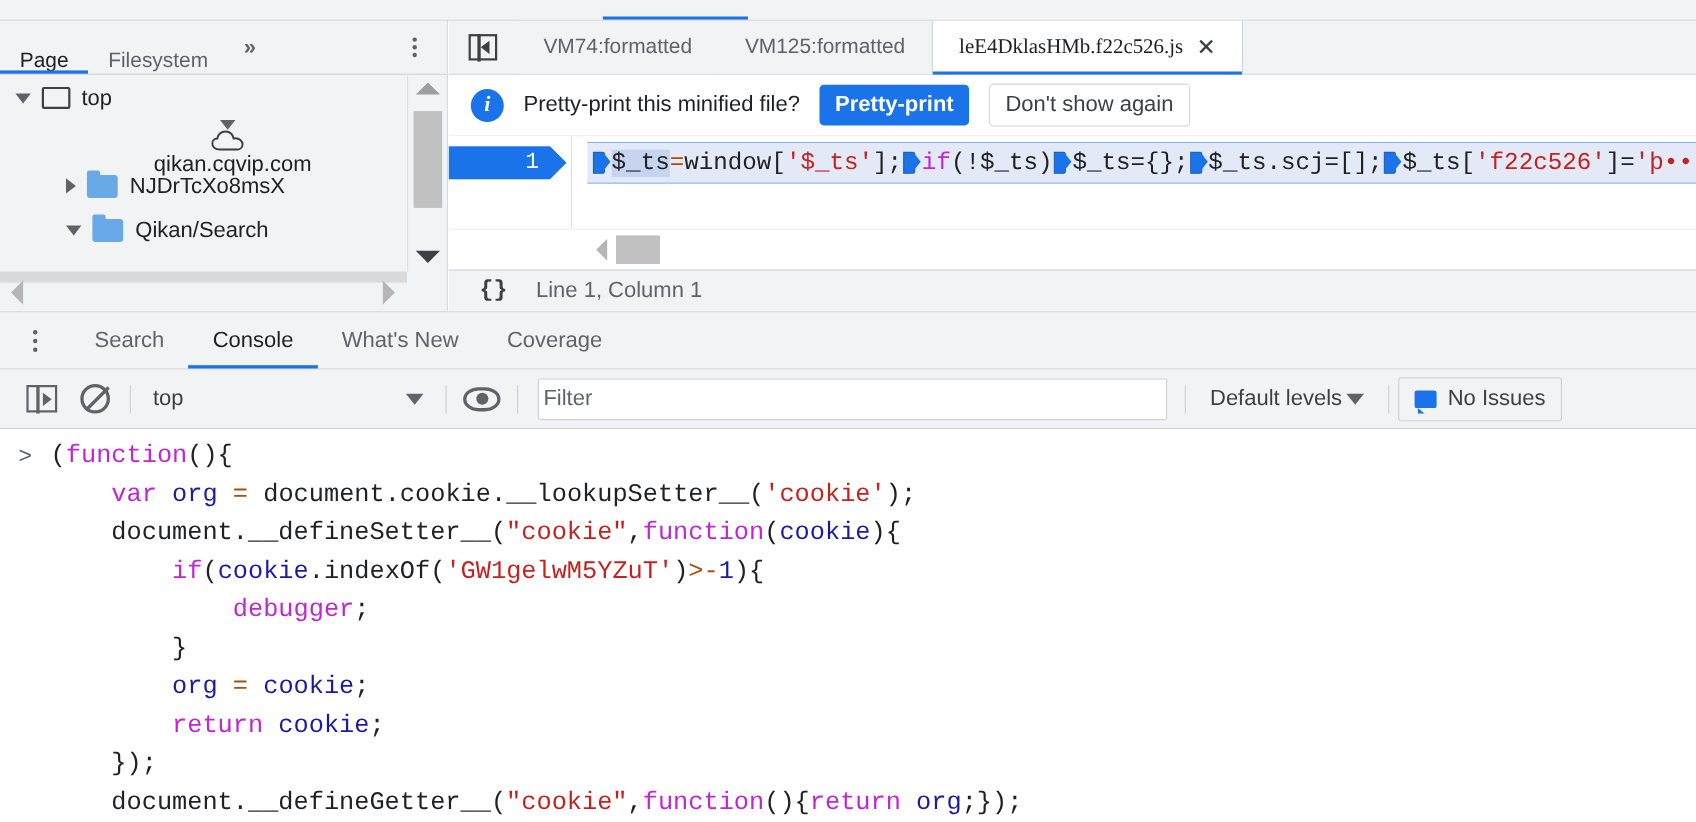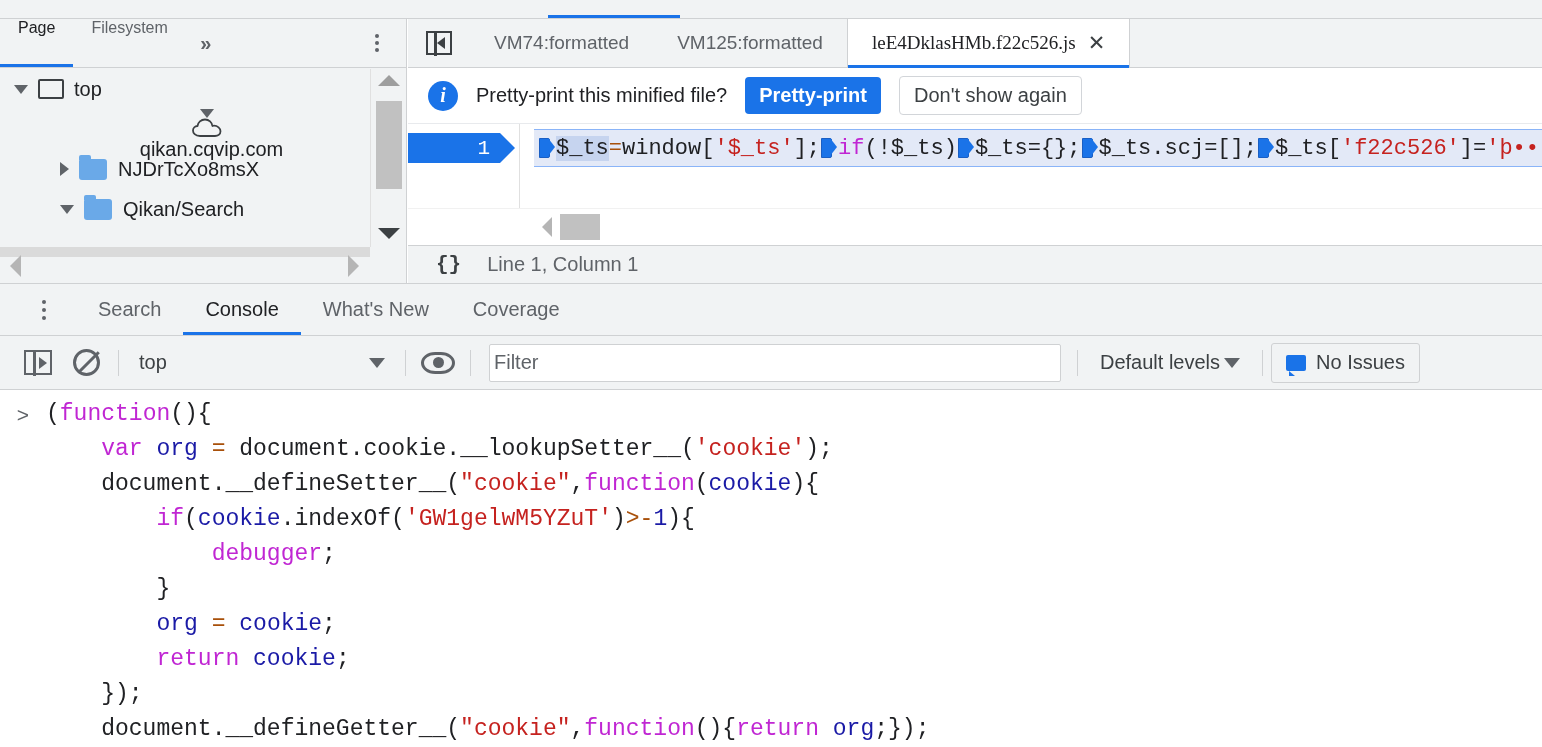--- a/index.html
+++ b/index.html
@@ -36,23 +36,23 @@
     border-right: 1px solid #cfd1d3;
   }
   #nav-tabbar {
     position: relative; height: 49px; width: 100%;
     background: #f1f3f4;
     border-bottom: 1px solid #cfd1d3;
     display: flex; align-items: center;
   }
   .nav-tab {
     height: 100%;
-    display: flex; align-items: flex-start;
+    display: flex; align-items: flex-end;
     padding: 0 18px;
-    font-size: 16px; color: #5f6368;
+    font-size: 19px; color: #5f6368;
     cursor: default; position: relative;
   }
   .nav-tab.active { color: #202124; }
   .nav-tab.active::after {
     content: ""; position: absolute; left: 0; right: 0; bottom: 0;
     height: 3px; background: #1a73e8;
   }
   .nav-more {
     display: flex; align-items: center; justify-content: center;
     width: 40px; height: 100%;
@@ -307,21 +307,21 @@
 
   
   #drawer {
     position: absolute; left: 0; top: 283px; width: 1542px; height: 464px;
     background: #ffffff;
     border-top: 1px solid #cfd1d3;
   }
   #drawer-tabbar {
     position: relative; height: 52px; width: 100%;
     background: #f1f3f4; border-bottom: 1px solid #cfd1d3;
-    display: flex; align-items: center; padding-left: 12px;
+    display: flex; align-items: center;
   }
   .drawer-kebab {
     width: 64px; height: 100%;
     display: flex; flex-direction: column; align-items: center;
     justify-content: center; gap: 4px;
   }
   .drawer-kebab i {
     display: block; width: 4px; height: 4px; border-radius: 50%;
     background: #5f6368;
   }

